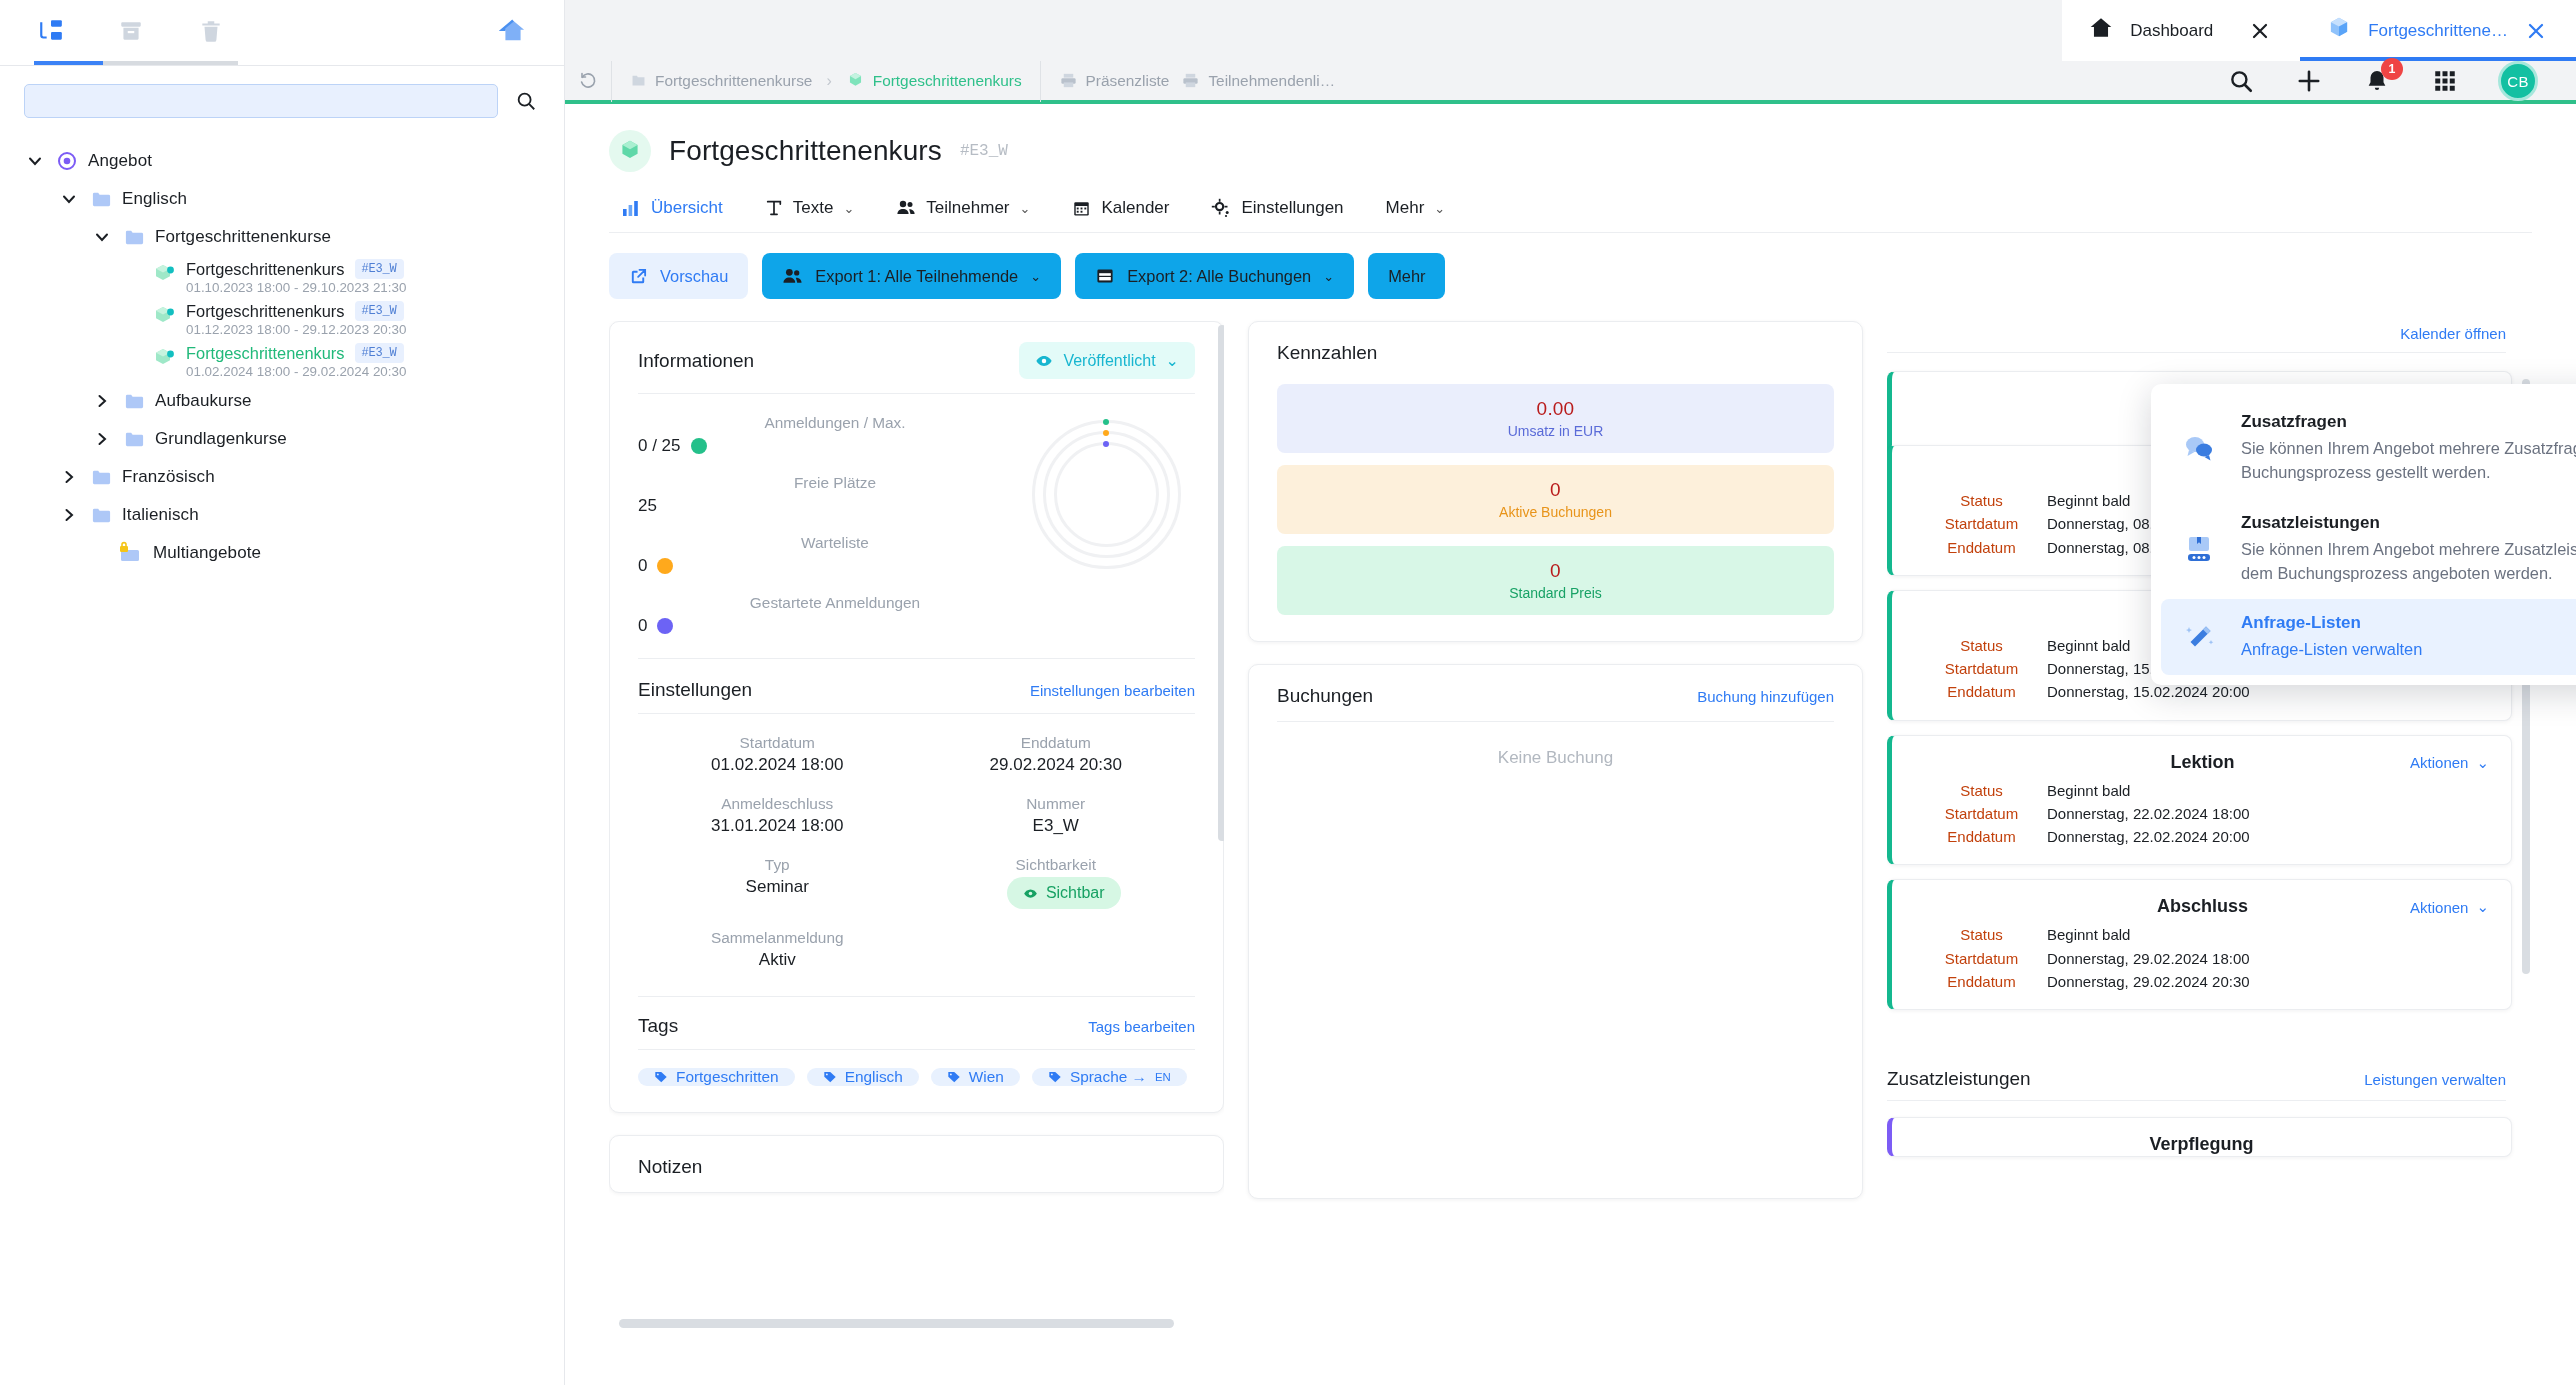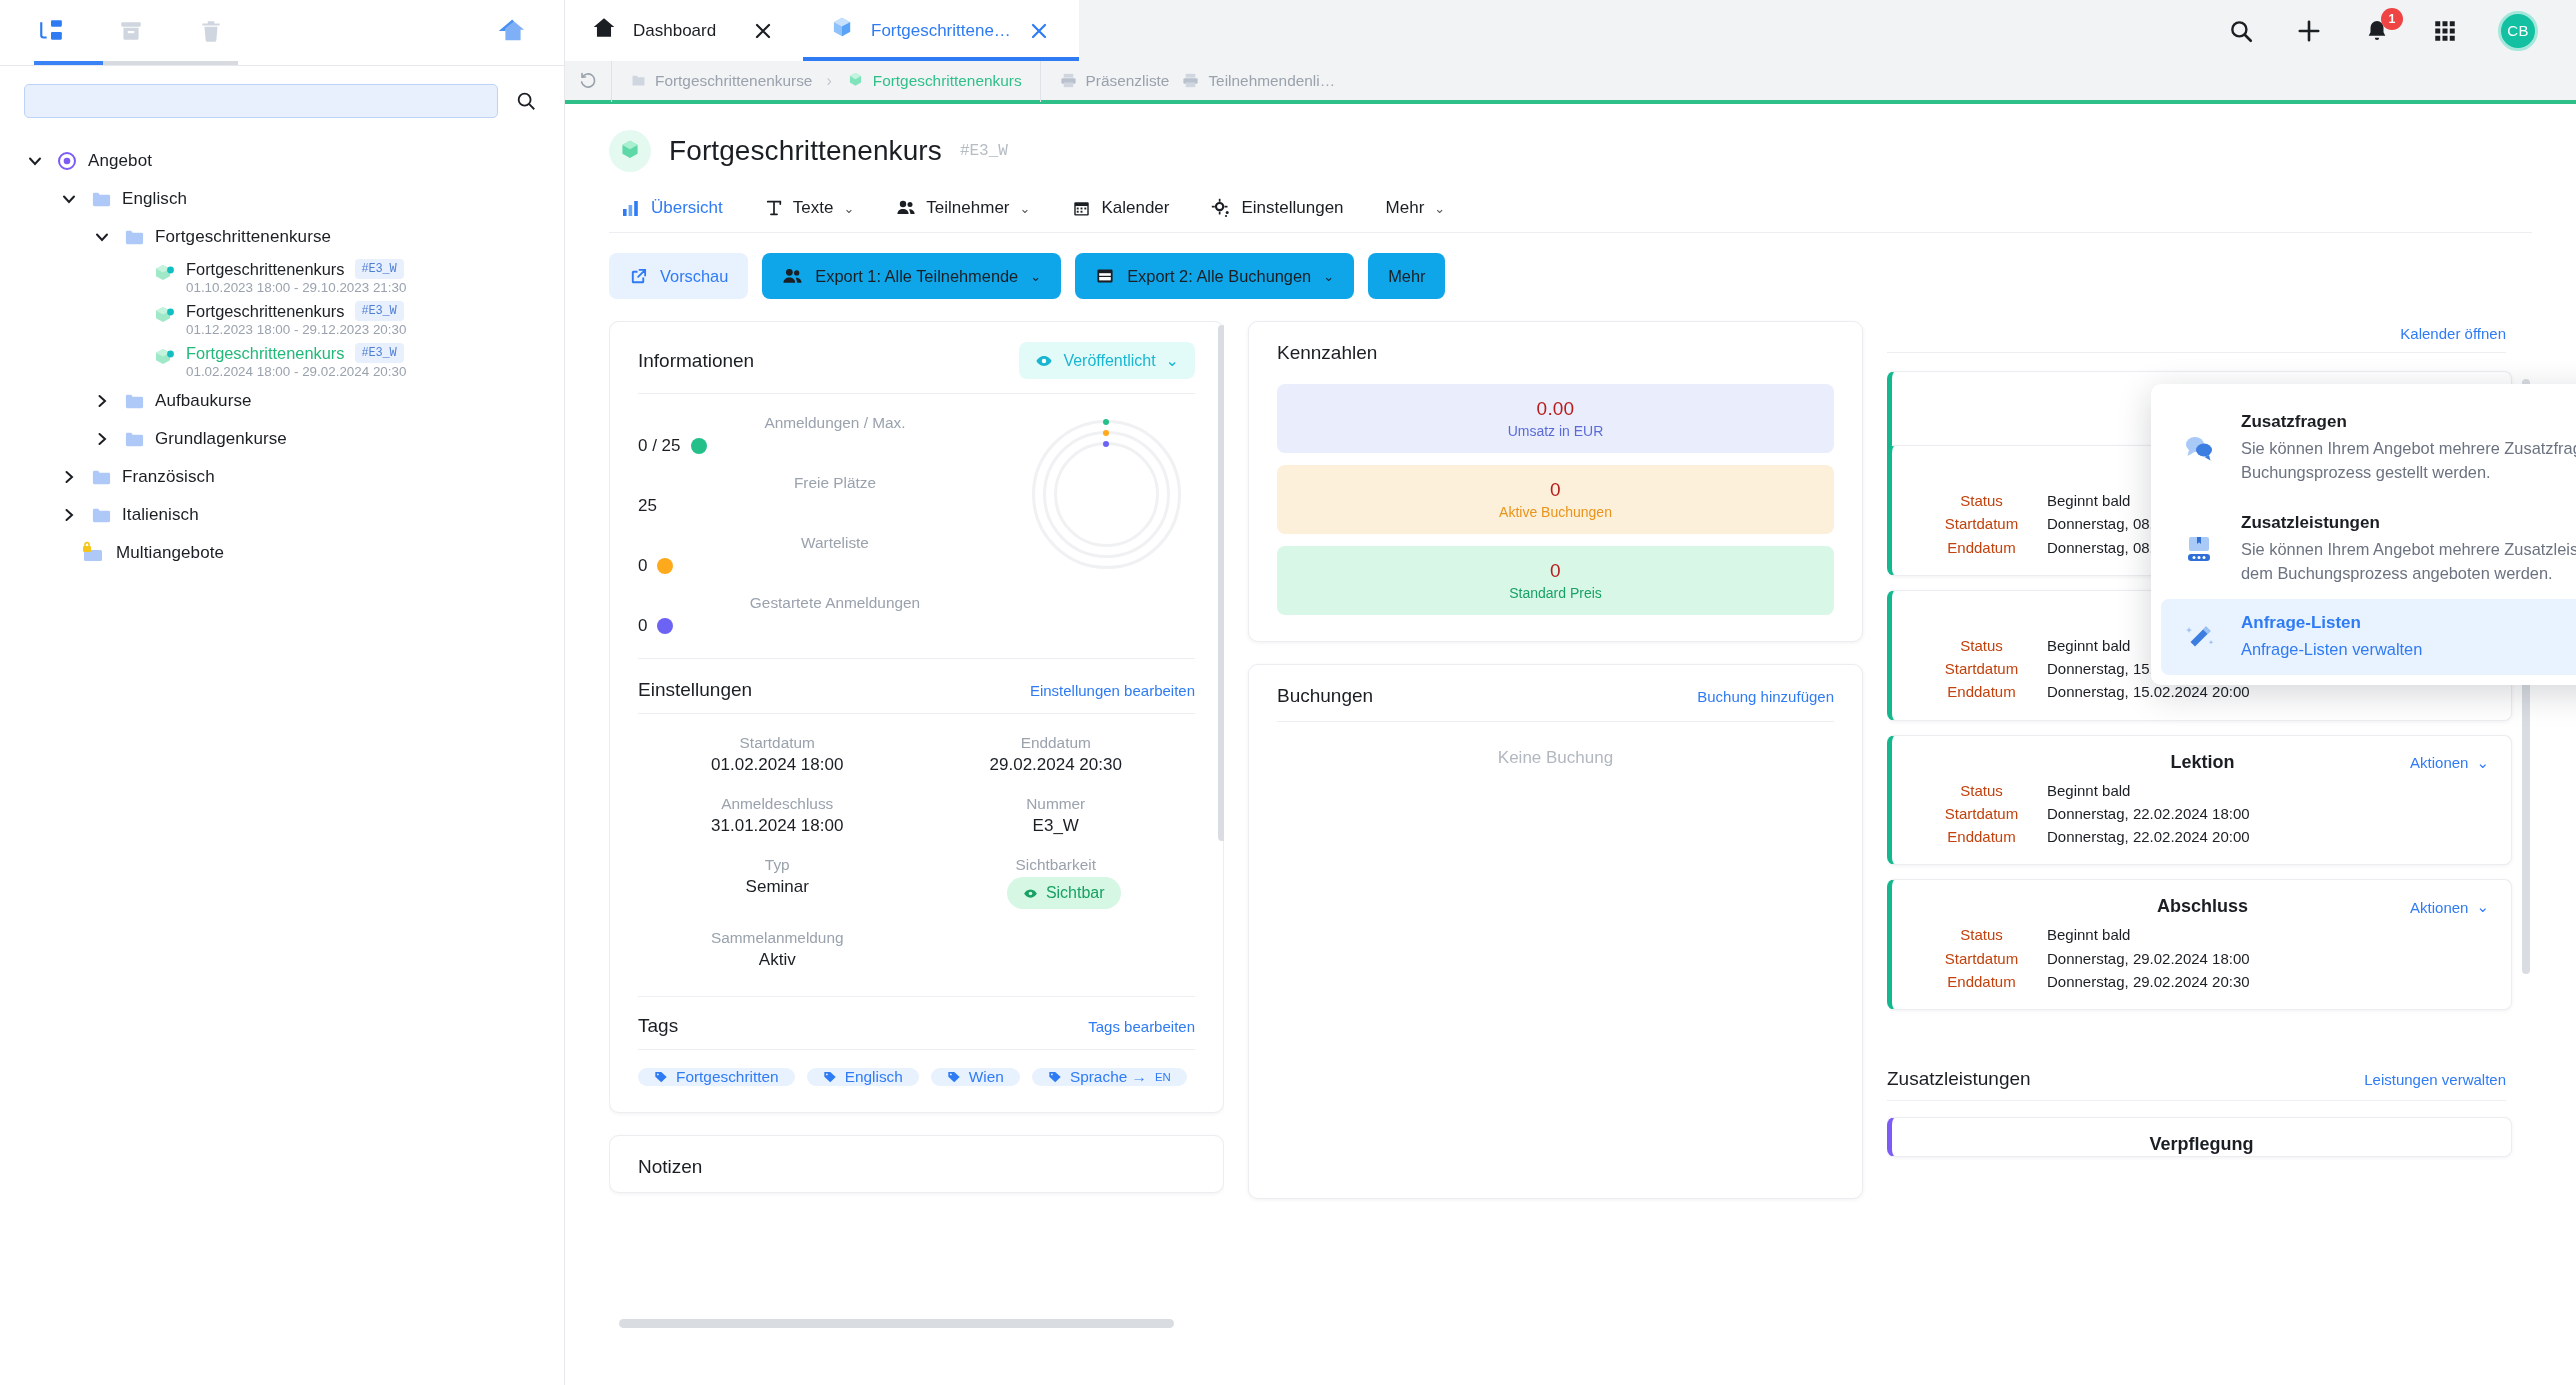--- a/index.html
+++ b/index.html
@@ -50,21 +50,21 @@
   .leaf-title.sel { color: #21b97a; }
   .leaf-badge {
     background: #e8f0fe; color: #4f7fd4; font-size: 12px; border-radius: 4px;
     padding: 3px 7px; font-family: "Liberation Mono", monospace; letter-spacing: -0.2px;
   }
   .leaf-sub { font-size: 13.4px; color: #9aa2ad; margin-top: 1px; }
 
   
   .main { flex: 1; display: flex; flex-direction: column; min-width: 0; background: #f7f8fa; }
 
-  .topbar { height: 61px; background: #f2f3f5; display: flex; align-items: flex-end; position: relative; }
+  .topbar { height: 61px; background: #f2f3f5; display: flex; align-items: flex-end; position: relative; flex-direction: column; }
   .tabs { display: flex; align-items: flex-end; height: 61px; }
   .tab {
     height: 61px; display: flex; align-items: center; gap: 16px;
     padding: 0 28px 0 26px; background: #ffffff; min-width: 238px;
     font-size: 17px; color: #1b1f24; cursor: pointer; position: relative;
   }
   .tab.active { color: #2f7bf4; }
   .tab.active::after { content:''; position:absolute; left:0; right:0; bottom:0; height:4px; background:#2f7bf4; }
   .tab .tlabel { flex: 1; white-space: nowrap; }
   .tab .tclose { width: 24px; height: 24px; display:flex; align-items:center; justify-content:center; cursor:pointer; }
@@ -395,21 +395,21 @@
             </svg>
         </span>
         <span class="ic">
           <svg width="21" height="21" viewBox="0 0 22 22">
               <path d="M2 5.5A1.5 1.5 0 0 1 3.5 4h4L9 6h9.5A1.5 1.5 0 0 1 20 7.5v9A1.5 1.5 0 0 1 18.5 18h-15A1.5 1.5 0 0 1 2 16.5z" fill="#aec8f7"></path>
             </svg>
         </span>
         <span class="lbl">Italienisch</span>
       </div>
 
-      <div class="tnode" style="padding-left:79px">
+      <div class="tnode" style="padding-left:116px">
         <span class="ic" style="width:28px;flex:0 0 28px;">
           <svg width="26" height="24" viewBox="0 0 26 24">
             <path d="M4 8.5A1.5 1.5 0 0 1 5.5 7h4L11 9h9.5A1.5 1.5 0 0 1 22 10.5v8A1.5 1.5 0 0 1 20.5 20h-15A1.5 1.5 0 0 1 4 18.5z" fill="#aec8f7"></path>
             <rect x="3" y="5" width="8" height="6" rx="1.2" fill="#f5c518"></rect>
             <path d="M5 5V3.6a2 2 0 0 1 4 0V5" stroke="#f5c518" stroke-width="1.6" fill="none"></path>
           </svg>
         </span>
         <span class="lbl">Multiangebote</span>
       </div>
     </div>

